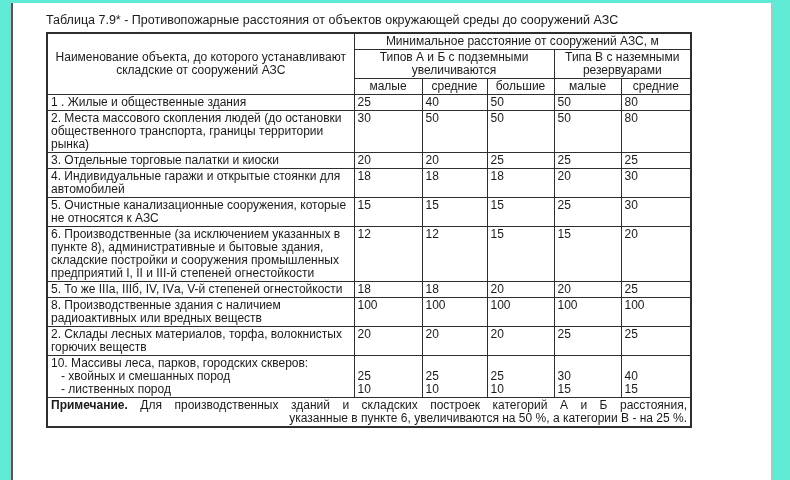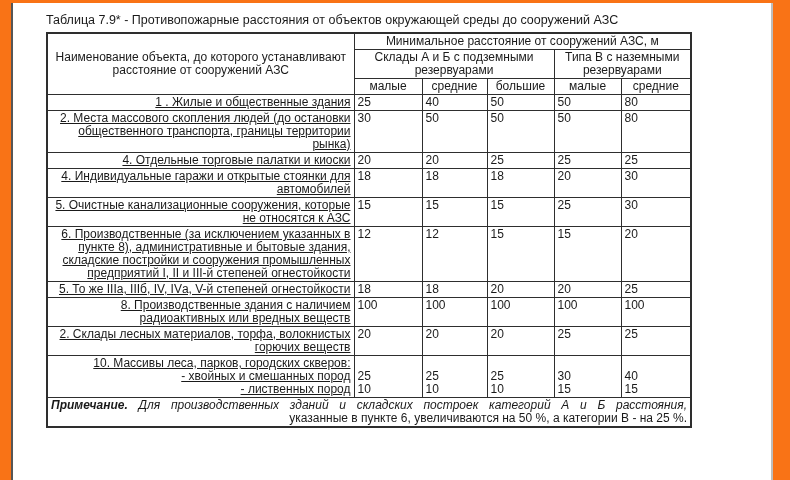--- a/index.html
+++ b/index.html
@@ -1,20 +1,20 @@
 <!DOCTYPE html>
 <html><head>
 <meta charset="utf-8">
 <style>
   html, body { margin: 0; padding: 0; }
   .screen {
     position: relative;
     width: 790px;
     height: 480px;
-    background: #f97316;
+    background: #5eead4;
     overflow: hidden;
     font-family: "Liberation Sans", sans-serif;
     color: #1a1a1a;
   }
   .page {
     position: absolute;
     left: 11px;
     top: 3px;
     width: 762px;
     height: 477px;
@@ -39,25 +39,25 @@
     line-height: 13px;
   }
   table.fire th, table.fire td {
     border: 1px solid #2e2e2e;
     padding: 1px 3px;
     vertical-align: top;
     font-weight: normal;
   }
   table.fire thead th { text-align: center; vertical-align: middle; }
   th.col1 { padding: 1px 12px; }
-  td.label { text-align: right; text-decoration: underline; }
+  td.label { text-align: left; }
   td.num { text-align: left; }
   td.label .sub { padding-left: 10px; }
   .note-cell { padding: 1px 4px; }
-  .note-l1 { text-align: justify; text-align-last: justify; font-style: italic; }
+  .note-l1 { text-align: justify; text-align-last: justify; }
   .note-l2 { text-align: right; }
   .note-label { font-weight: bold; }
 </style>
 </head>
 <body>
 
 <div class="screen">
   <div class="page">
     <div class="content">
       <div class="title">Таблица 7.9* - Противопожарные расстояния от объектов окружающей среды до сооружений АЗС</div>
@@ -65,25 +65,25 @@
         <colgroup>
           <col style="width:307px">
           <col style="width:68px">
           <col style="width:65px">
           <col style="width:67px">
           <col style="width:67px">
           <col style="width:70px">
         </colgroup>
         <thead>
           <tr>
-            <th class="col1" rowspan="3">Наименование объекта, до которого устанавливают расстояние от сооружений АЗС</th>
+            <th class="col1" rowspan="3">Наименование объекта, до которого устанавливают складские от сооружений АЗС</th>
             <th colspan="5">Минимальное расстояние от сооружений АЗС, м</th>
           </tr>
           <tr>
-            <th colspan="3">Склады А и Б с подземными резервуарами</th>
+            <th colspan="3">Типов А и Б с подземными увеличиваются</th>
             <th colspan="2">Типа В с наземными резервуарами</th>
           </tr>
           <tr>
             <th>малые</th>
             <th>средние</th>
             <th>большие</th>
             <th>малые</th>
             <th>средние</th>
           </tr>
         </thead>
@@ -98,21 +98,21 @@
             </tr>
             <tr>
               <td class="label">2. Места массового скопления людей (до остановки общественного транспорта, границы территории рынка)</td>
               <td class="num">30</td>
               <td class="num">50</td>
               <td class="num">50</td>
               <td class="num">50</td>
               <td class="num">80</td>
             </tr>
             <tr>
-              <td class="label">4. Отдельные торговые палатки и киоски</td>
+              <td class="label">3. Отдельные торговые палатки и киоски</td>
               <td class="num">20</td>
               <td class="num">20</td>
               <td class="num">25</td>
               <td class="num">25</td>
               <td class="num">25</td>
             </tr>
             <tr>
               <td class="label">4. Индивидуальные гаражи и открытые стоянки для автомобилей</td>
               <td class="num">18</td>
               <td class="num">18</td>

